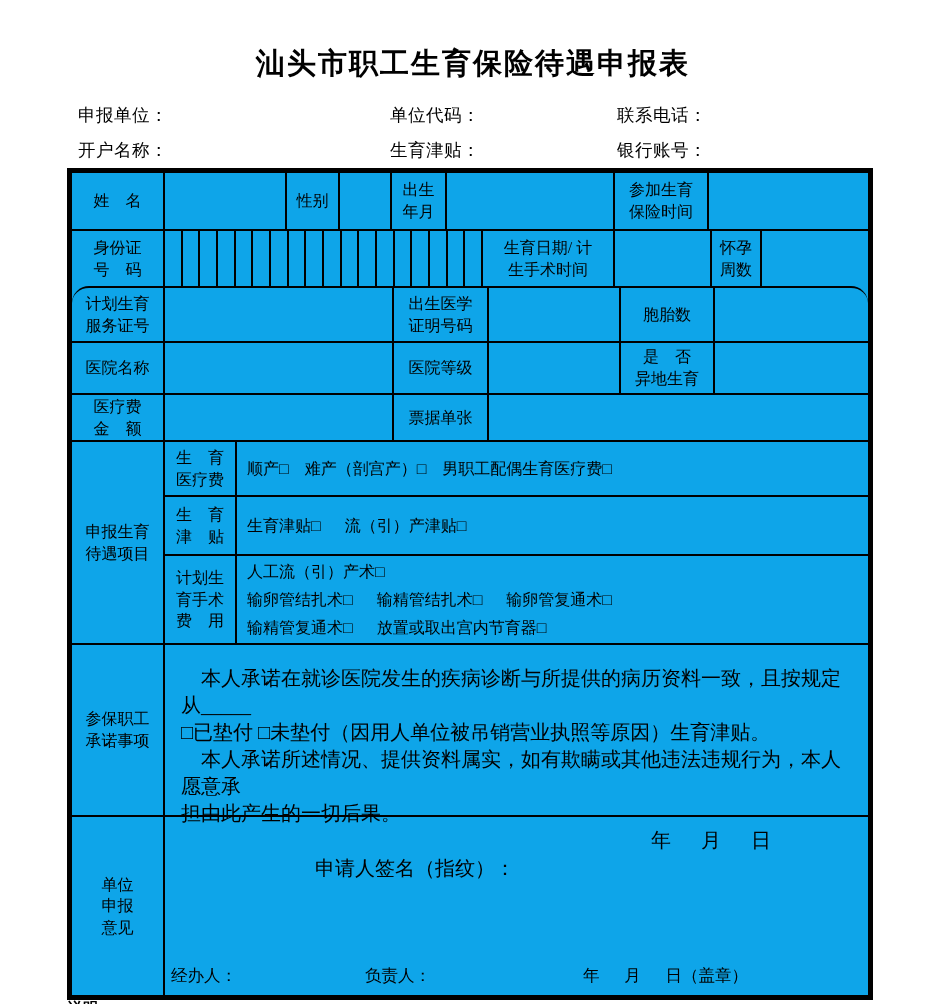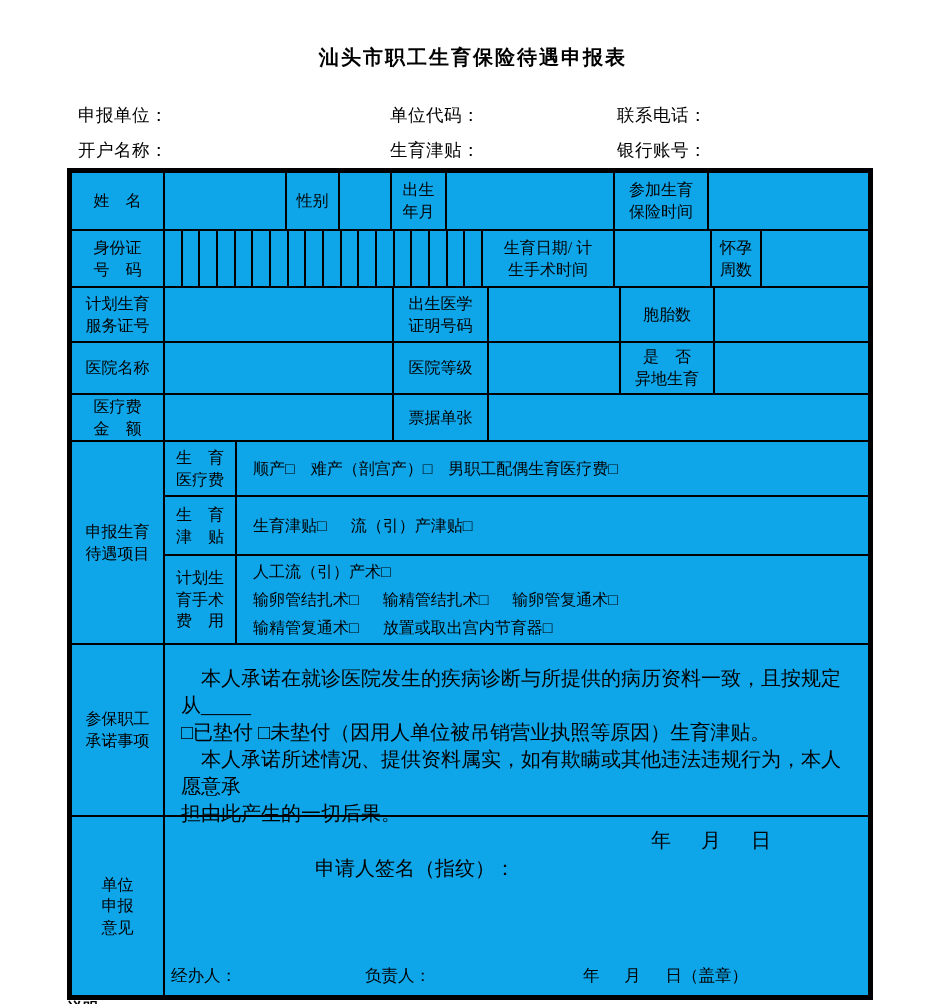--- a/index.html
+++ b/index.html
@@ -4,52 +4,52 @@
 <style>
   * { margin:0; padding:0; box-sizing:border-box; }
   html,body { background:#fff; }
   body {
     width:946px; height:1004px; position:relative; overflow:hidden;
     font-family:"Liberation Serif","DejaVu Serif",serif; color:#000;
   }
   .title {
     position:absolute; top:44px; left:0; width:946px; text-align:center;
     font-family:"Liberation Sans","DejaVu Sans",sans-serif;
-    font-weight:bold; font-size:20px; letter-spacing:2px;
+    font-weight:bold; font-size:29px; letter-spacing:2px;
   }
   .meta-field { position:absolute; font-size:17.5px; letter-spacing:0.5px; white-space:pre; }
   .m-r1 { top:103px; } .m-r2 { top:138px; }
   .m-c1 { left:78px; } .m-c2 { left:390px; } .m-c3 { left:617px; }
 
   .ftable {
     position:absolute; left:67px; top:168px; width:806px;
     border:5px solid #000; background:#0ea5e9;
   }
   .frow { display:flex; width:796px; border-top:2px solid #000; }
   .frow.first { border-top:none; }
   .cell {
     border-left:2px solid #000; display:flex; align-items:center; justify-content:center;
     text-align:center; white-space:pre-wrap; font-size:16px; line-height:1.35;
     overflow:hidden;
   }
   .c-first { border-left:none; }
-  .r1 { height:56px; } .r2 { height:57px; } .r3 { height:55px; }
+  .r1 { height:56px; } .r2 { height:57px; } .r3 { height:55px;border-radius:17px; }
   .r4 { height:52px; } .r5 { height:47px; }
   .r-benefit { height:203px; } .r-promise { height:172px; } .r-unit { height:180px; }
 
   .idwrap { display:flex; align-items:stretch; padding:0; }
   .idbox { flex:1; border-left:2px solid #000; }
   .idbox.first { border-left:none; }
 
   .bwrap { flex:1; display:flex; flex-direction:column; border-left:2px solid #000; }
   .brow { display:flex; flex:0 0 auto; border-top:2px solid #000; }
   .brow.first { border-top:none; }
   .b1 { height:53px; } .b2 { height:59px; } .b3 { height:89px; }
   .bcontent {
-    flex:1; justify-content:flex-start; text-align:left; padding:0 16px;
+    flex:1; justify-content:flex-start; text-align:left; padding:0 10px;
   }
   .b3 .bcontent { line-height:28px; }
 
   .promise-content {
     flex:1; display:block; text-align:left; padding:20px 12px 0 16px;
     font-size:20px; line-height:27px; border-left:2px solid #000;
   }
   .p-line { white-space:pre-wrap; }
   .sign-row { position:relative; height:27px; }
   .sign-label { position:absolute; left:134px; white-space:pre;margin-top:28px; }

